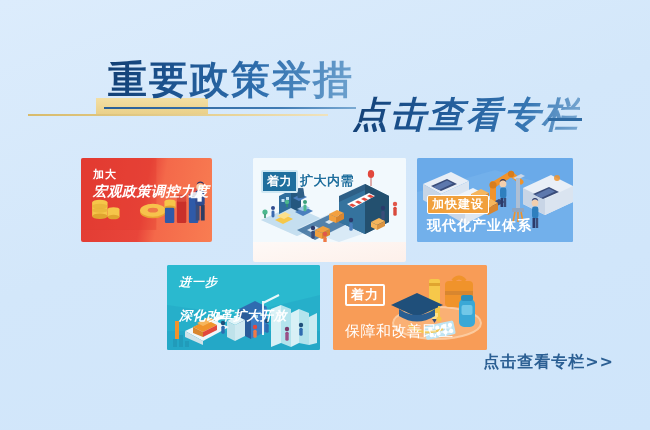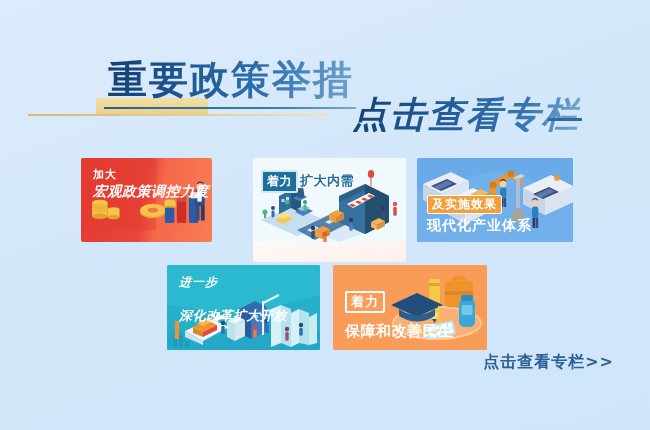--- a/index.html
+++ b/index.html
@@ -101,21 +101,21 @@
 
   
   #card5{left:333px;top:265px;width:154px;height:85px;
     background:linear-gradient(150deg,#f9a25e 0%,#f79a57 50%,#f6934f 100%);}
   #card5 .caption{left:12px;bottom:10px;}
   #card5 .box{
     display:inline-block;color:#ffffff;font-size:13px;font-weight:bold;letter-spacing:1px;
     border:2px solid #ffffff;padding:1px 4px;border-radius:2px;
     font-family:"DejaVu Sans","Liberation Sans",sans-serif;
   }
-  #card5 .sub{display:block;color:#ffffff;font-size:15px;font-weight:bold;margin-top:9px;
+  #card5 .sub{display:block;color:#ffffff;font-size:15px;font-weight:normal;margin-top:16px;
     letter-spacing:0.5px;font-family:"DejaVu Sans","Liberation Sans",sans-serif;}
 
   
   .more-link{
     position:absolute;right:36px;top:352px;
     font-family:"DejaVu Sans","Liberation Sans",sans-serif;
     font-size:16px;font-weight:bold;color:#2b5f93;letter-spacing:1px;
     cursor:pointer;white-space:nowrap;
   }
 </style>
@@ -346,21 +346,21 @@
         <circle cx="118" cy="45" r="3.4" fill="#f3cfae"></circle>
         <path d="M114.7 43 q3.3 -3.4 6.6 0 q-0.6 -3 -3.3 -3 q-2.7 0 -3.3 3z" fill="#2b3a6b"></path>
         <rect x="115" y="48.5" width="6.4" height="12" rx="2.4" fill="#2f7fbe"></rect>
         <rect x="115.5" y="60" width="2.6" height="10" fill="#2b3a6b"></rect>
         <rect x="118.6" y="60" width="2.6" height="10" fill="#3a4d7a"></rect>
       </g>
 
       <circle cx="140" cy="20" r="3" fill="#f0932b" opacity=".85"></circle>
     </svg>
     <div class="caption">
-      <span class="hl">及实施效果</span>
+      <span class="hl">加快建设</span>
       <span class="sub">现代化产业体系</span>
     </div>
   </div>
 
   <div class="card" id="card4">
     <svg class="art" viewBox="0 0 153 85" preserveAspectRatio="none">
       <rect x="0" y="0" width="153" height="85" fill="#2ab9cf"></rect>
       <polygon points="0,85 153,85 153,30 70,50 0,40" fill="#25a9c6" opacity=".6"></polygon>
 
       <rect x="0" y="66" width="153" height="19" fill="#23a3c4" opacity=".55"></rect>

